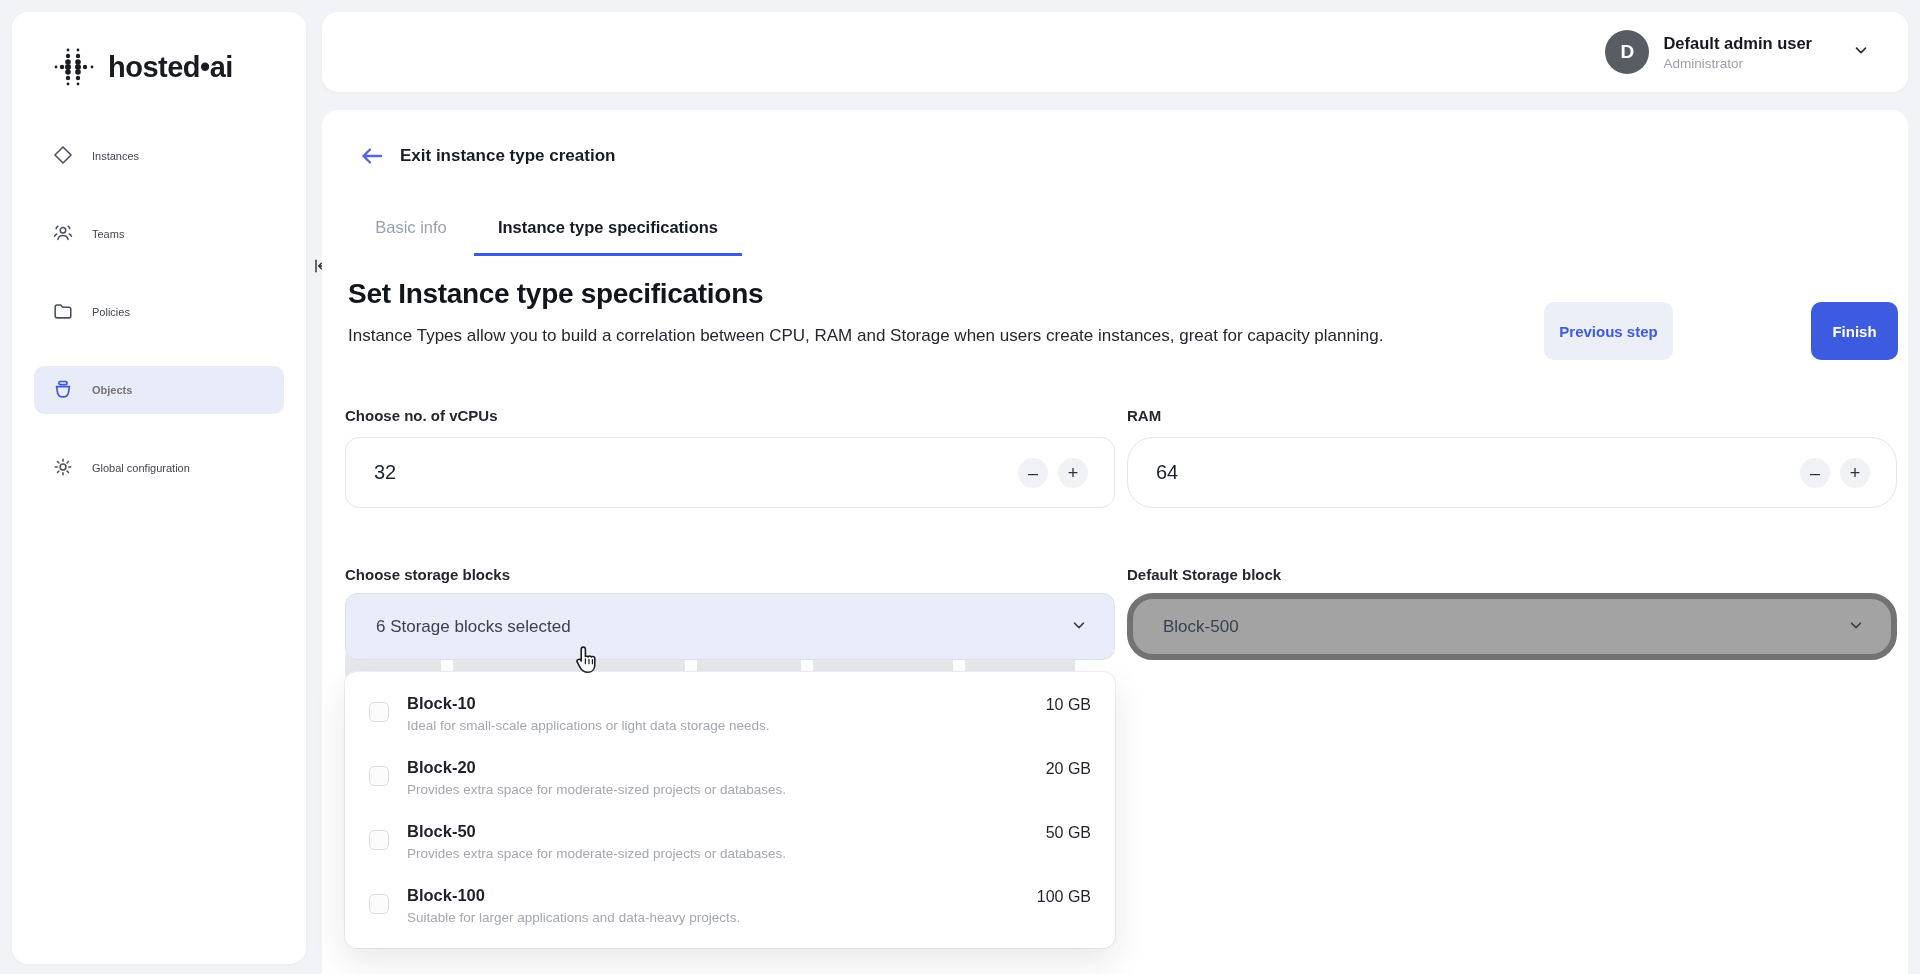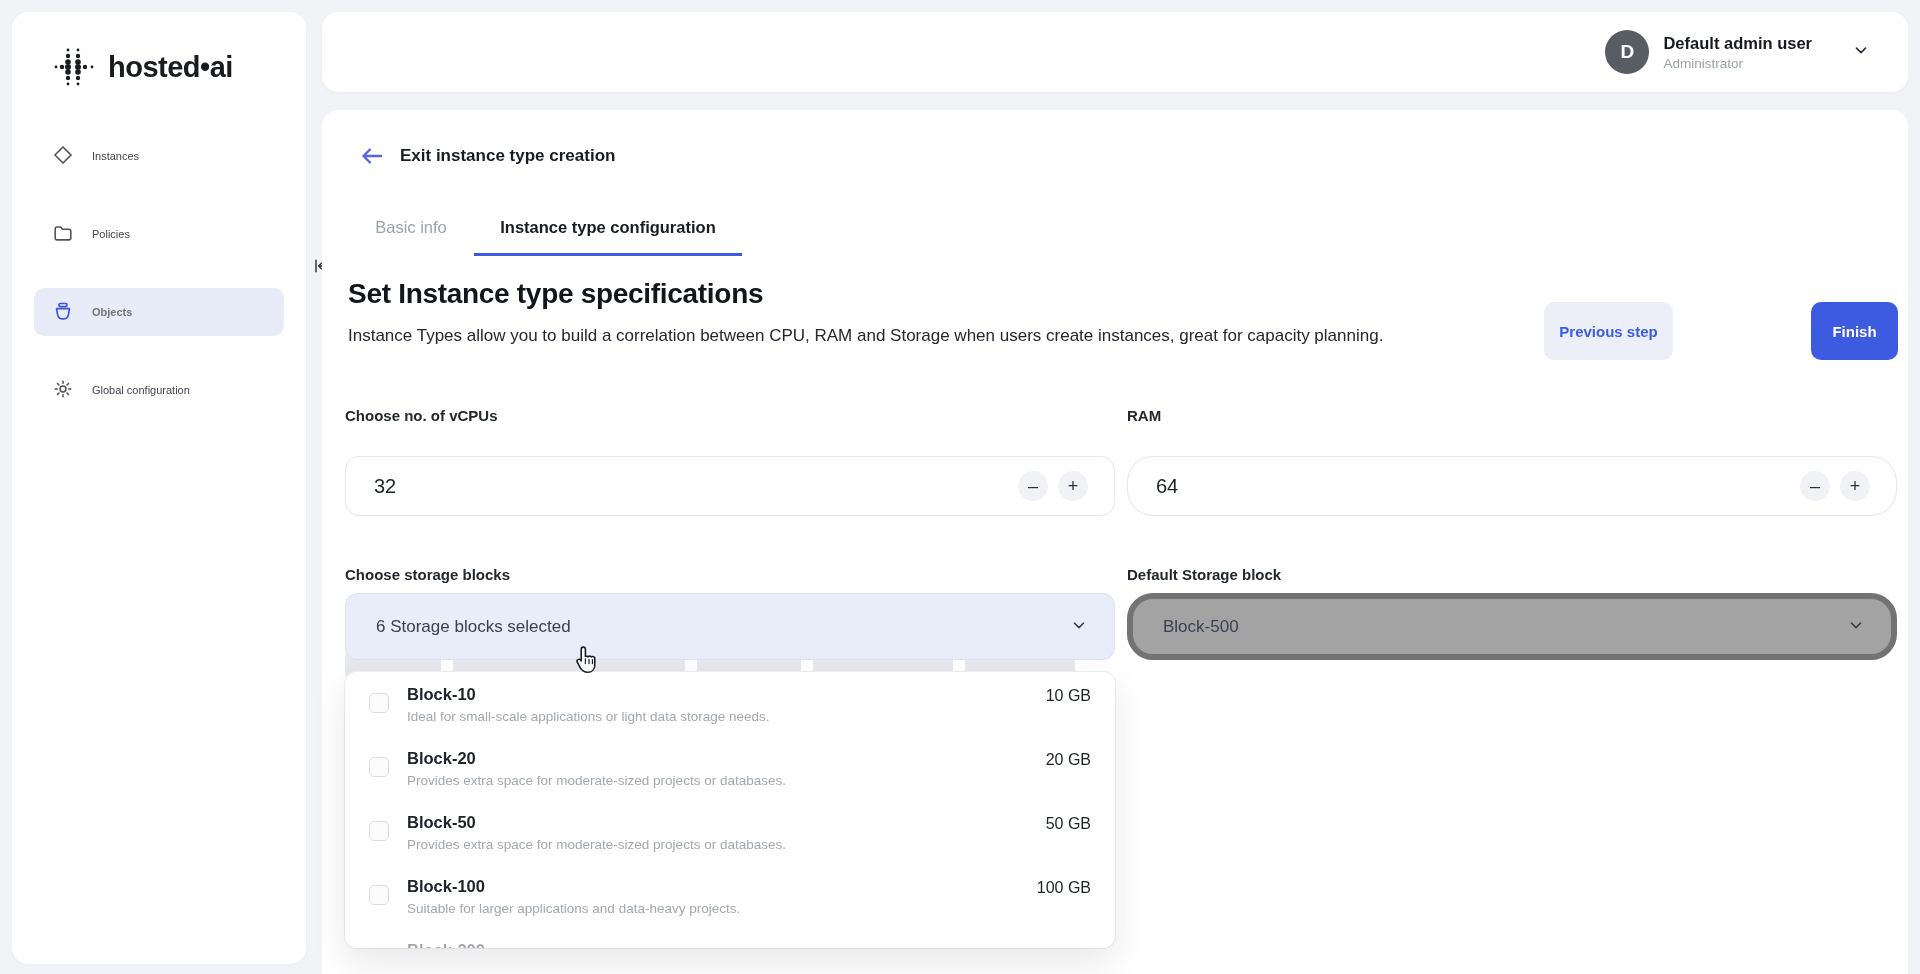--- a/index.html
+++ b/index.html
@@ -49,40 +49,40 @@
   .h-title { position:absolute; left:26px; top:168px; font-size:28px; font-weight:700; color:#12151c; letter-spacing:-0.3px; }
   .h-sub { position:absolute; left:26px; top:216px; font-size:17px; color:#23272f; }
 
   .btn { position:absolute; top:192px; height:58px; border-radius:10px; border:none;
     font-family:"Liberation Sans", sans-serif; font-size:15px; font-weight:700; cursor:pointer;
     display:flex; align-items:center; justify-content:center; }
   .btn-prev { right:235px; width:129px; background:#eceef8; color:#3d5be0; }
   .btn-finish { right:10px; width:87px; background:#3d5be0; color:#ffffff; }
 
   .field-label { position:absolute; font-size:15px; font-weight:700; color:#23272f; }
-  .field { position:absolute; height:60px; background:#fff; border:1px solid #e4e6ec; border-radius:14px;
-    display:flex; align-items:center;margin-top:19px; }
+  .field { position:absolute; height:71px; background:#fff; border:1px solid #e4e6ec; border-radius:14px;
+    display:flex; align-items:center; }
   .field-value { font-size:20px; color:#1d222c; padding-left:28px; }
   .steppers { position:absolute; right:26px; top:0; height:100%; display:flex; align-items:center; gap:10px; }
   .step-btn { width:30px; height:30px; border-radius:50%; border:none; background:#f1f2f5; color:#2b2f38;
     font-size:18px; line-height:1; cursor:pointer; display:flex; align-items:center; justify-content:center;
     font-family:"Liberation Sans", sans-serif; }
 
   .select { position:absolute; height:67px; border-radius:12px; display:flex; align-items:center; cursor:pointer; }
   .select-text { font-size:17px; color:#3a4050; padding-left:30px; }
   .select .chev { position:absolute; right:26px; top:50%; transform:translateY(-50%); }
   .select-filled { background:#e9ecf9; border:1px solid #dde1f3; }
   .select-plain { background:#a3a3a3; border:6px solid #737373; }
 
   .chips-strip { position:absolute; left:345px; top:648px; width:770px; height:24px; display:flex; gap:12px; z-index:1; }
   .chip { height:34px; background:#e7e8ec; border-radius:9px; }
 
   .dropdown-panel { position:absolute; left:345px; top:672px; width:770px; height:276px;
     background:#fff; border-radius:12px; box-shadow:0 14px 34px rgba(25,30,50,.10), 0 0 0 1px #f0f0f3;
-    z-index:3; overflow:hidden; padding-top:3px; }
+    z-index:3; overflow:hidden; padding-top:12px; }
   .option-row { position:relative; height:64px; padding:10px 24px 0 24px; cursor:pointer; }
   .checkbox { position:absolute; left:24px; top:18px; width:20px; height:20px; border:1.6px solid #d9dce3;
     border-radius:5px; background:#fcfcfd; }
   .opt-name { margin-left:38px; font-size:16.5px; font-weight:700; color:#1d222b; }
   .opt-desc { margin-left:38px; font-size:13.5px; color:#a2a7b1; margin-top:5px; }
   .opt-size { position:absolute; right:24px; top:12px; font-size:16px; font-weight:500; color:#1d222b; }
   .option-row.clipped { opacity:.4; }
 
   .sel-left { left:345px; width:770px; }
   .sel-right { left:1127px; width:770px;border-radius:26px; }
@@ -123,20 +123,31 @@
     <div class="nav-item">
       <span>
         <svg width="22" height="22" viewBox="0 0 24 24" fill="none" stroke="#4c515c" stroke-width="1.7" stroke-linejoin="round">
           <path d="M12 3.2 L20.8 12 L12 20.8 L3.2 12 Z"></path>
         </svg>
       </span>
       <span>Instances</span>
     </div>
     <div class="nav-item">
       <span>
+        <svg width="22" height="22" viewBox="0 0 24 24" fill="none" stroke="#4c515c" stroke-width="1.7" stroke-linecap="round">
+          <circle cx="12" cy="9" r="3"></circle>
+          <path d="M6.5 19c.6-2.6 2.9-4.2 5.5-4.2s4.9 1.6 5.5 4.2"></path>
+          <path d="M4.5 7.2 a3 3 0 0 1 2-2.6 M19.5 7.2 a3 3 0 0 0-2-2.6"></path>
+          <path d="M2.8 15.5 a5 5 0 0 1 2.4-2.4 M21.2 15.5 a5 5 0 0 0-2.4-2.4"></path>
+        </svg>
+      </span>
+      <span>Teams</span>
+    </div>
+    <div class="nav-item">
+      <span>
         <svg width="22" height="22" viewBox="0 0 24 24" fill="none" stroke="#4c515c" stroke-width="1.7" stroke-linejoin="round">
           <path d="M3.5 7.5 a2 2 0 0 1 2-2 h4l2 2.5 h7 a2 2 0 0 1 2 2 v7.5 a2 2 0 0 1-2 2 h-13 a2 2 0 0 1-2-2 Z"></path>
         </svg>
       </span>
       <span>Policies</span>
     </div>
     <div class="nav-item active">
       <span>
         <svg width="22" height="22" viewBox="0 0 24 24" fill="none" stroke="#3d54da" stroke-width="1.8" stroke-linejoin="round" stroke-linecap="round">
           <rect x="7.5" y="3.8" width="9" height="3.4" rx="1.7"></rect>
@@ -182,21 +193,21 @@
 
   <div class="back-row">
     <svg width="24" height="20" viewBox="0 0 24 20" fill="none" stroke="#5566e4" stroke-width="2.4" stroke-linecap="round" stroke-linejoin="round">
       <path d="M21 10H3.5 M10 3.5 3.5 10 10 16.5"></path>
     </svg>
     <span class="back-label">Exit instance type creation</span>
   </div>
 
   <div class="tabs">
     <div class="tab inactive">Basic info</div>
-    <div class="tab active">Instance type configuration</div>
+    <div class="tab active">Instance type specifications</div>
   </div>
 
   <div class="h-title">Set Instance type specifications</div>
   <div class="h-sub">Instance Types allow you to build a correlation between CPU, RAM and Storage when users create instances, great for capacity planning.</div>
 
   <button class="btn btn-prev">Previous step</button>
   <button class="btn btn-finish">Finish</button>
 </div>
 
 <div class="field-label" style="left:345px; top:407px;">Choose no. of vCPUs</div>

